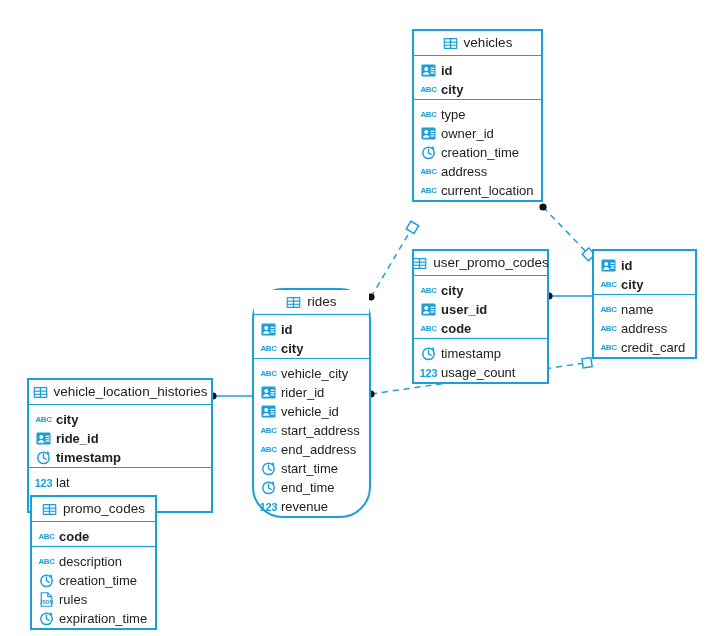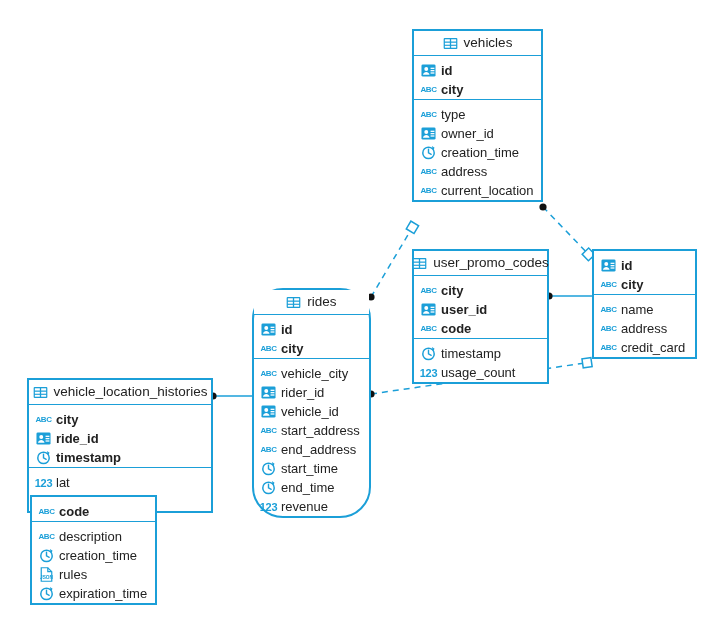--- a/index.html
+++ b/index.html
@@ -495,20 +495,34 @@
           </div>
           <div class="column">
             <span class="icon">
               <span class="num-icon">123</span>
             </span>
             <span class="col-name">code</span>
           </div>
         </div>
       </div>
       <div class="entity" style="left: 30px; top: 495px; width: 127px;">
+        <div class="entity-header">
+          <span class="icon">
+            <svg width="15" height="15" viewBox="0 0 16 16">
+              <rect x="0.7" y="2.2" width="14.6" height="11.6" rx="1" fill="#1b9fd8"></rect>
+              <rect x="2.0" y="3.5" width="5.3" height="2.4" fill="#ffffff"></rect>
+              <rect x="8.7" y="3.5" width="5.3" height="2.4" fill="#ffffff"></rect>
+              <rect x="2.0" y="7.2" width="5.3" height="2.1" fill="#ffffff"></rect>
+              <rect x="8.7" y="7.2" width="5.3" height="2.1" fill="#ffffff"></rect>
+              <rect x="2.0" y="10.5" width="5.3" height="2.0" fill="#ffffff"></rect>
+              <rect x="8.7" y="10.5" width="5.3" height="2.0" fill="#ffffff"></rect>
+            </svg>
+          </span>
+          <span class="entity-title">promo_codes</span>
+        </div>
         <div class="col-group keys">
           <div class="column key">
             <span class="icon">
               <span class="abc-icon">ABC</span>
             </span>
             <span class="col-name">code</span>
           </div>
         </div>
         <div class="col-group">
           <div class="column">

